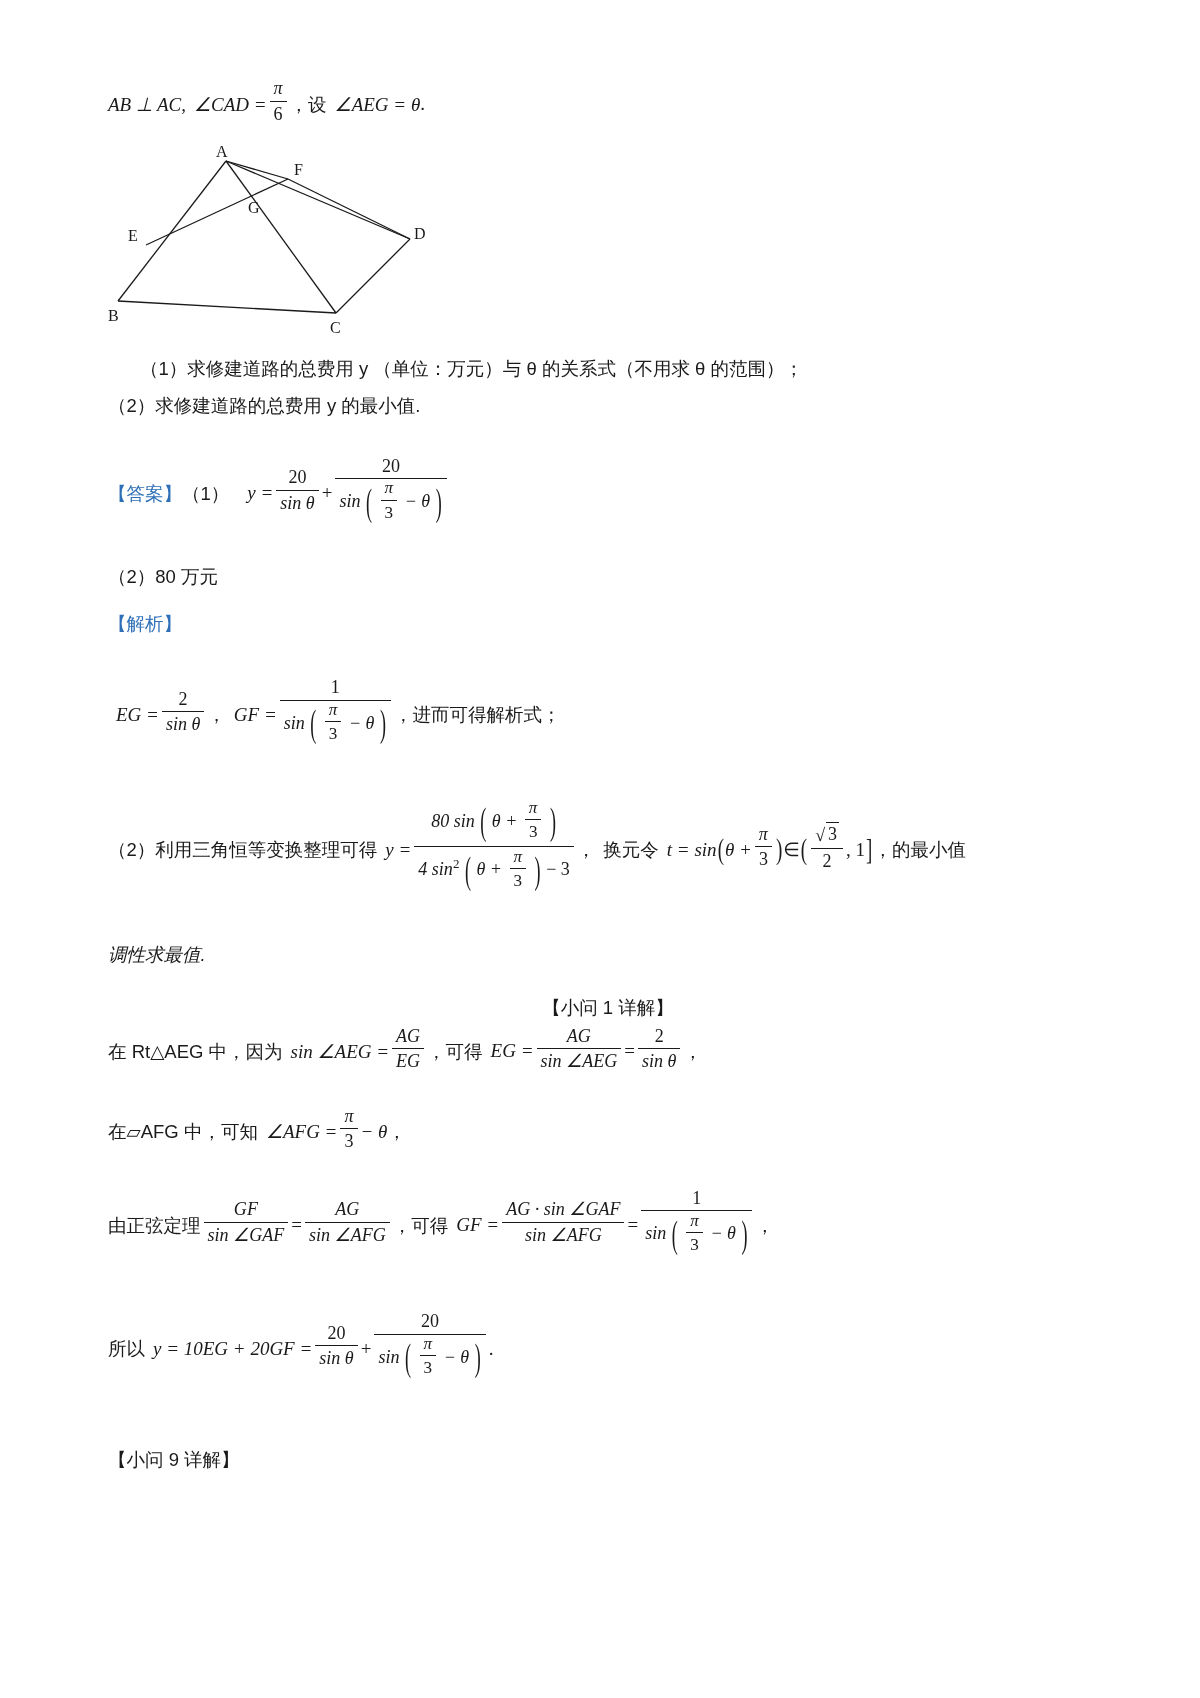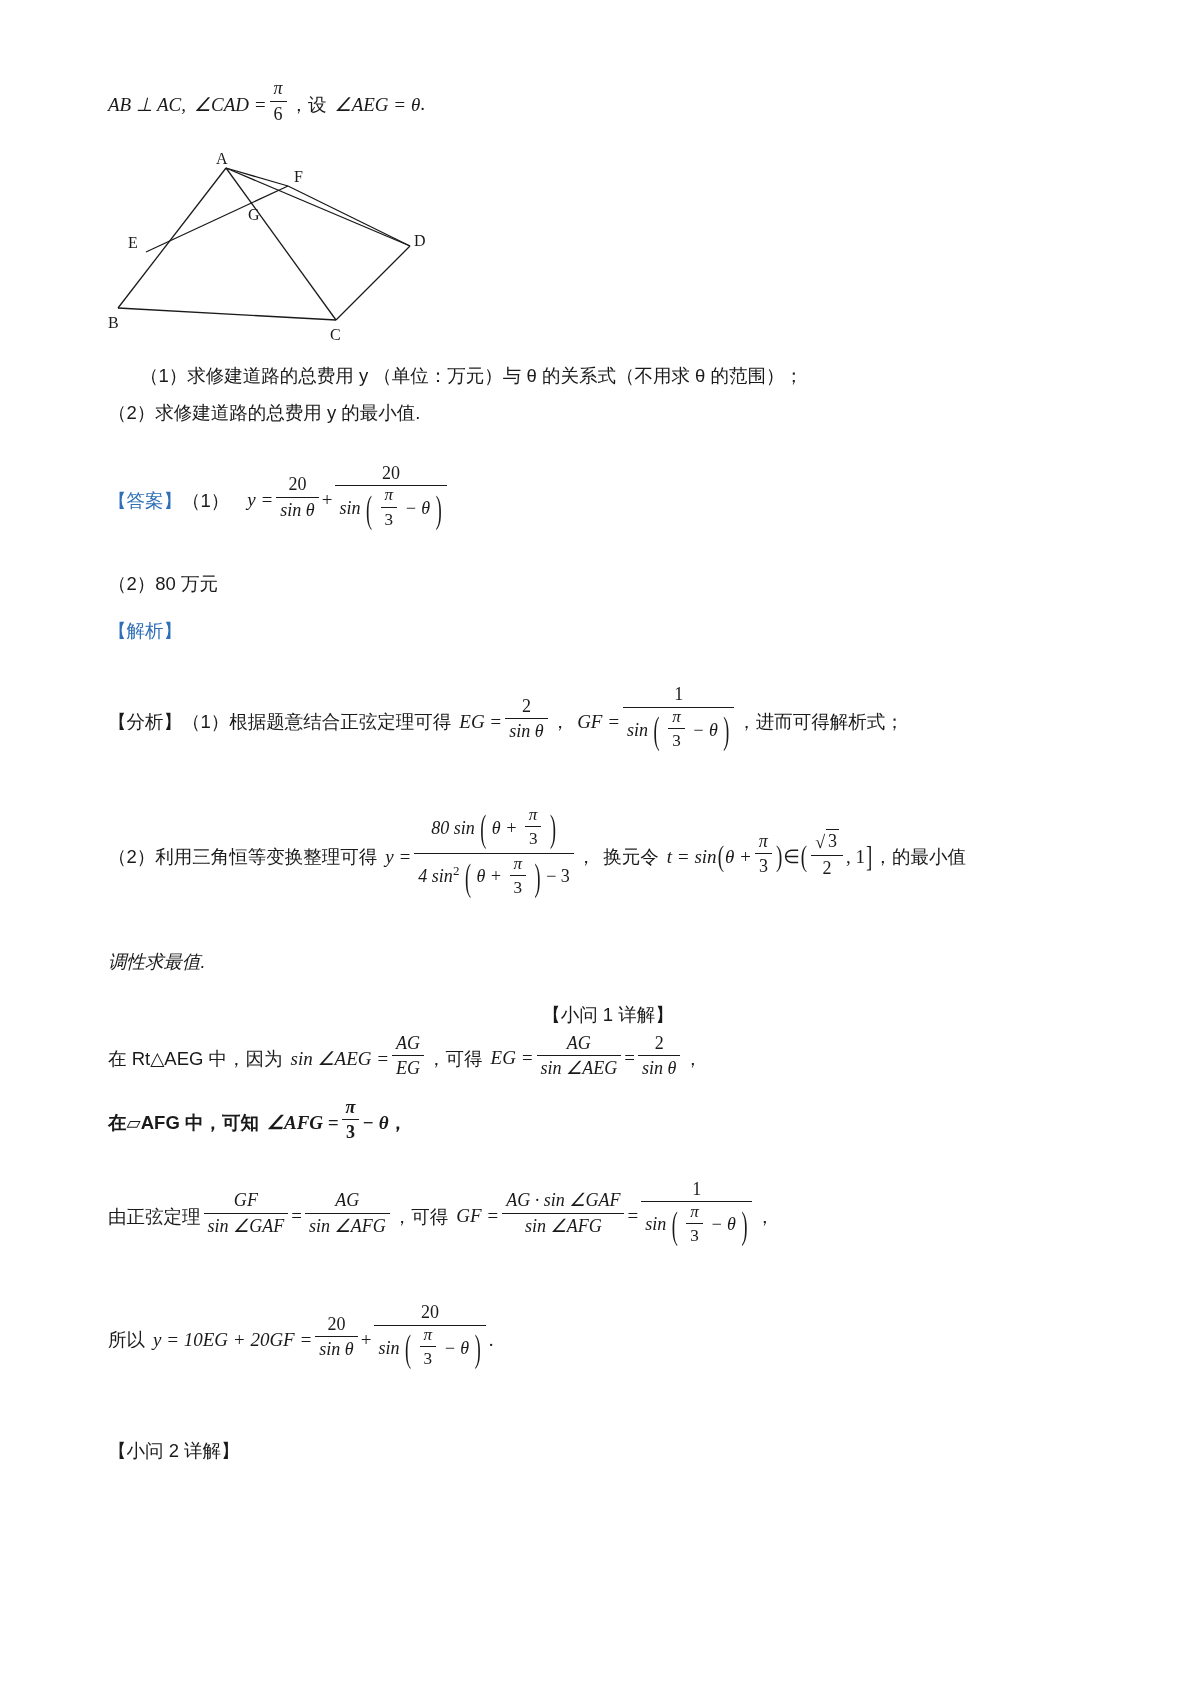--- a/index.html
+++ b/index.html
@@ -109,21 +109,21 @@
   }
   .spacer-sm { display:inline-block; width: 8px; }
   .spacer-md { display:inline-block; width: 18px; }
 </style>
 </head>
 <body>
 
 <div class="page">
   <div class="content">
 
-    <div class="mathline" style="margin-bottom:20px;">
+    <div class="mathline" style="margin-bottom:13px;">
       <span class="mi">AB ⊥ AC,</span>
       <span class="spacer-sm"></span>
       <span class="mi">∠CAD =</span>
       <span class="frac">
         <span class="num mi">π</span>
         <span class="den mn">6</span>
       </span>
       <span class="cn">，</span>
       <span class="cn">设</span>
       <span class="spacer-sm"></span>
@@ -192,21 +192,20 @@
           <span class="pr">)</span>
         </span>
       </span>
     </div>
 
     <div class="line cn" style="margin-top:30px;">（2）80 万元</div>
 
     <div class="line cn blue" style="margin-top:12px;">【解析】</div>
 
     <div class="mathline" style="margin-top:38px;">
-      <span class="cn">【分析】（1）根据题意结合正弦定理可得</span>
       <span class="spacer-sm"></span>
       <span class="mi">EG =</span>
       <span class="frac">
         <span class="num mn">2</span>
         <span class="den mi">sin θ</span>
       </span>
       <span class="cn">，</span>
       <span class="spacer-sm"></span>
       <span class="mi">GF =</span>
       <span class="frac">
@@ -295,21 +294,21 @@
         <span class="den mi">sin ∠AEG</span>
       </span>
       <span class="mn">=</span>
       <span class="frac">
         <span class="num mn">2</span>
         <span class="den mi">sin θ</span>
       </span>
       <span class="cn">，</span>
     </div>
 
-    <div class="mathline" style="margin-top:16px;font-weight:bold;">
+    <div class="mathline" style="margin-top:32px;">
       <span class="cn">在▱AFG 中，可知</span>
       <span class="spacer-sm"></span>
       <span class="mi">∠AFG =</span>
       <span class="frac">
         <span class="num mi">π</span>
         <span class="den mn">3</span>
       </span>
       <span class="mi">− θ</span>
       <span class="cn">，</span>
     </div>
@@ -367,16 +366,16 @@
             <span class="num mi">π</span>
             <span class="den mn">3</span>
           </span>
           <span class="mi">− θ</span>
           <span class="pr">)</span>
         </span>
       </span>
       <span class="mn">.</span>
     </div>
 
-    <div class="line cn" style="margin-top:58px;">【小问 2 详解】</div>
+    <div class="line cn" style="margin-top:58px;">【小问 9 详解】</div>
 
   </div>
 </div>
 
 </body></html>

